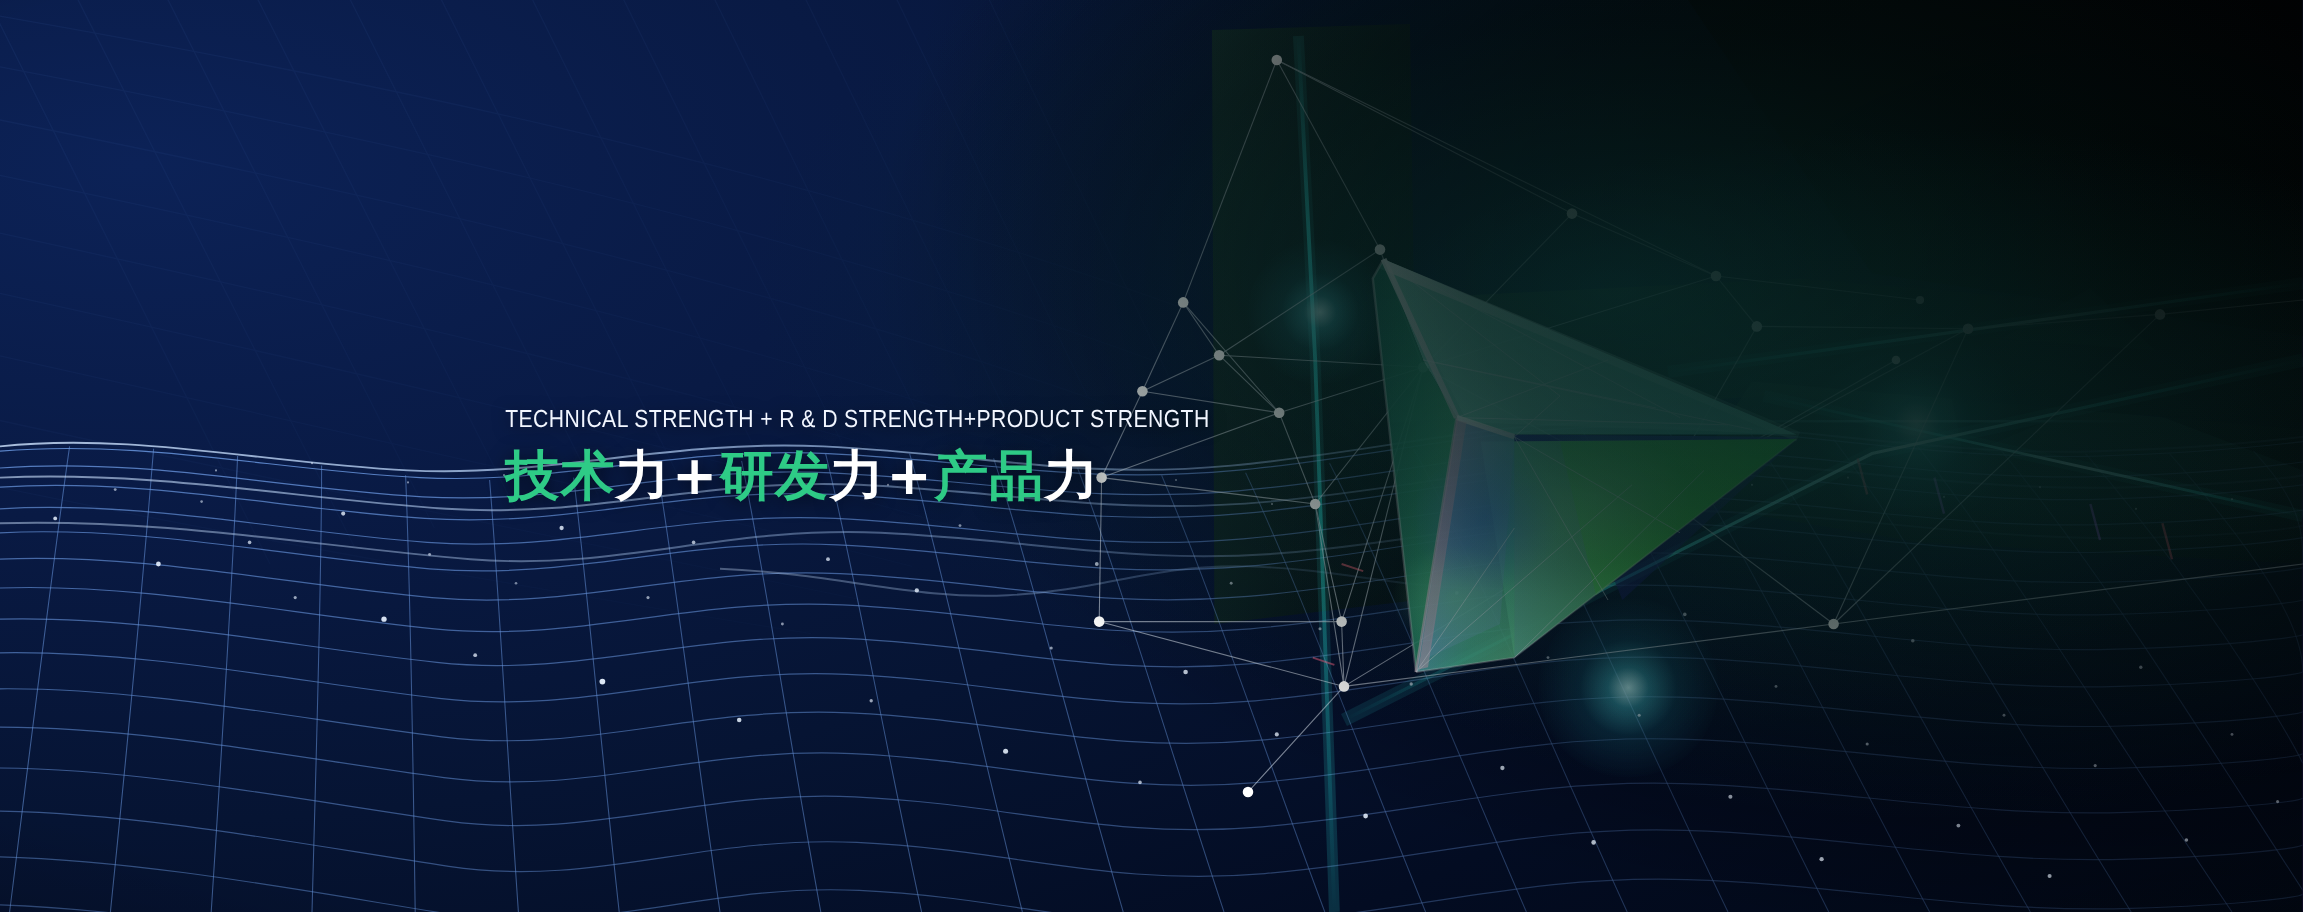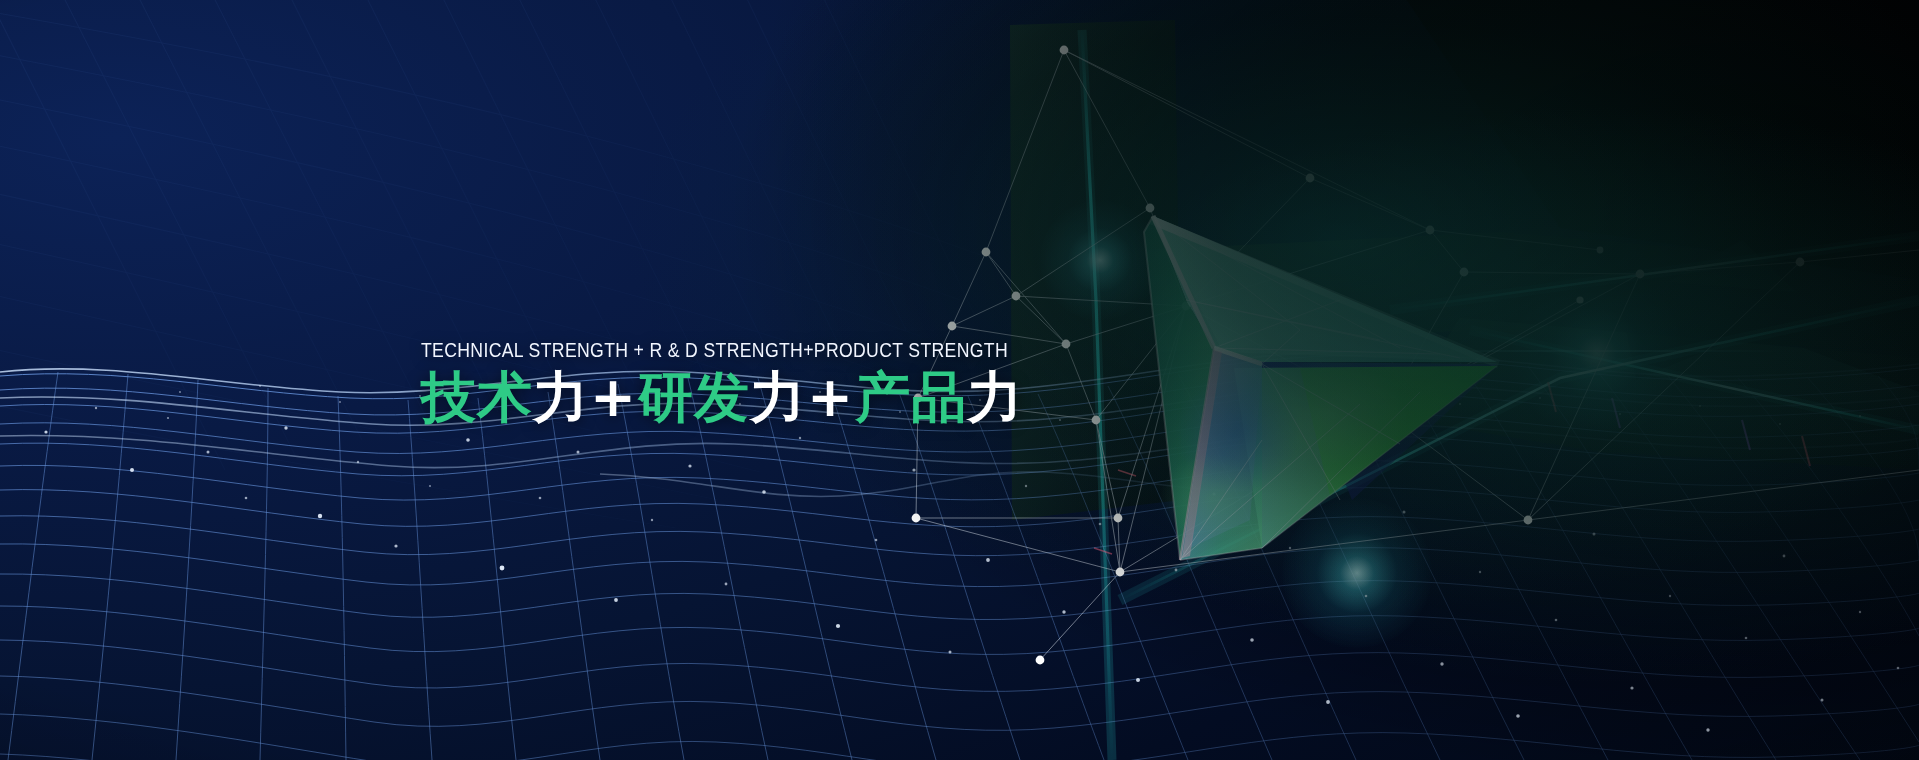--- a/index.html
+++ b/index.html
@@ -57,21 +57,21 @@
     position:absolute;left:421px;top:337px;z-index:40;
     text-shadow:0 2px 14px rgba(0,0,0,.55);
   }
   #eyebrow{
     color:#f2f6ff;font-size:20.5px;line-height:26px;letter-spacing:.4px;
     font-weight:400;white-space:nowrap;
     transform:scaleX(.86);transform-origin:left center;
     font-family:"Liberation Sans Narrow","Liberation Sans",sans-serif;
   }
   #headline{
-    margin-top:7px;font-size:55px;line-height:54px;font-weight:700;
+    margin-top:7px;font-size:45px;line-height:54px;font-weight:700;
     white-space:nowrap;letter-spacing:1px;
     font-family:"DejaVu Sans","Liberation Sans",sans-serif;
   }
   #headline span{display:inline-block;}
   .g{color:#2ecb86;}
   .w{color:#ffffff;}
   .plus{color:#ffffff;font-weight:700;padding:0 1px;}
 </style>
 </head>
 <body>

